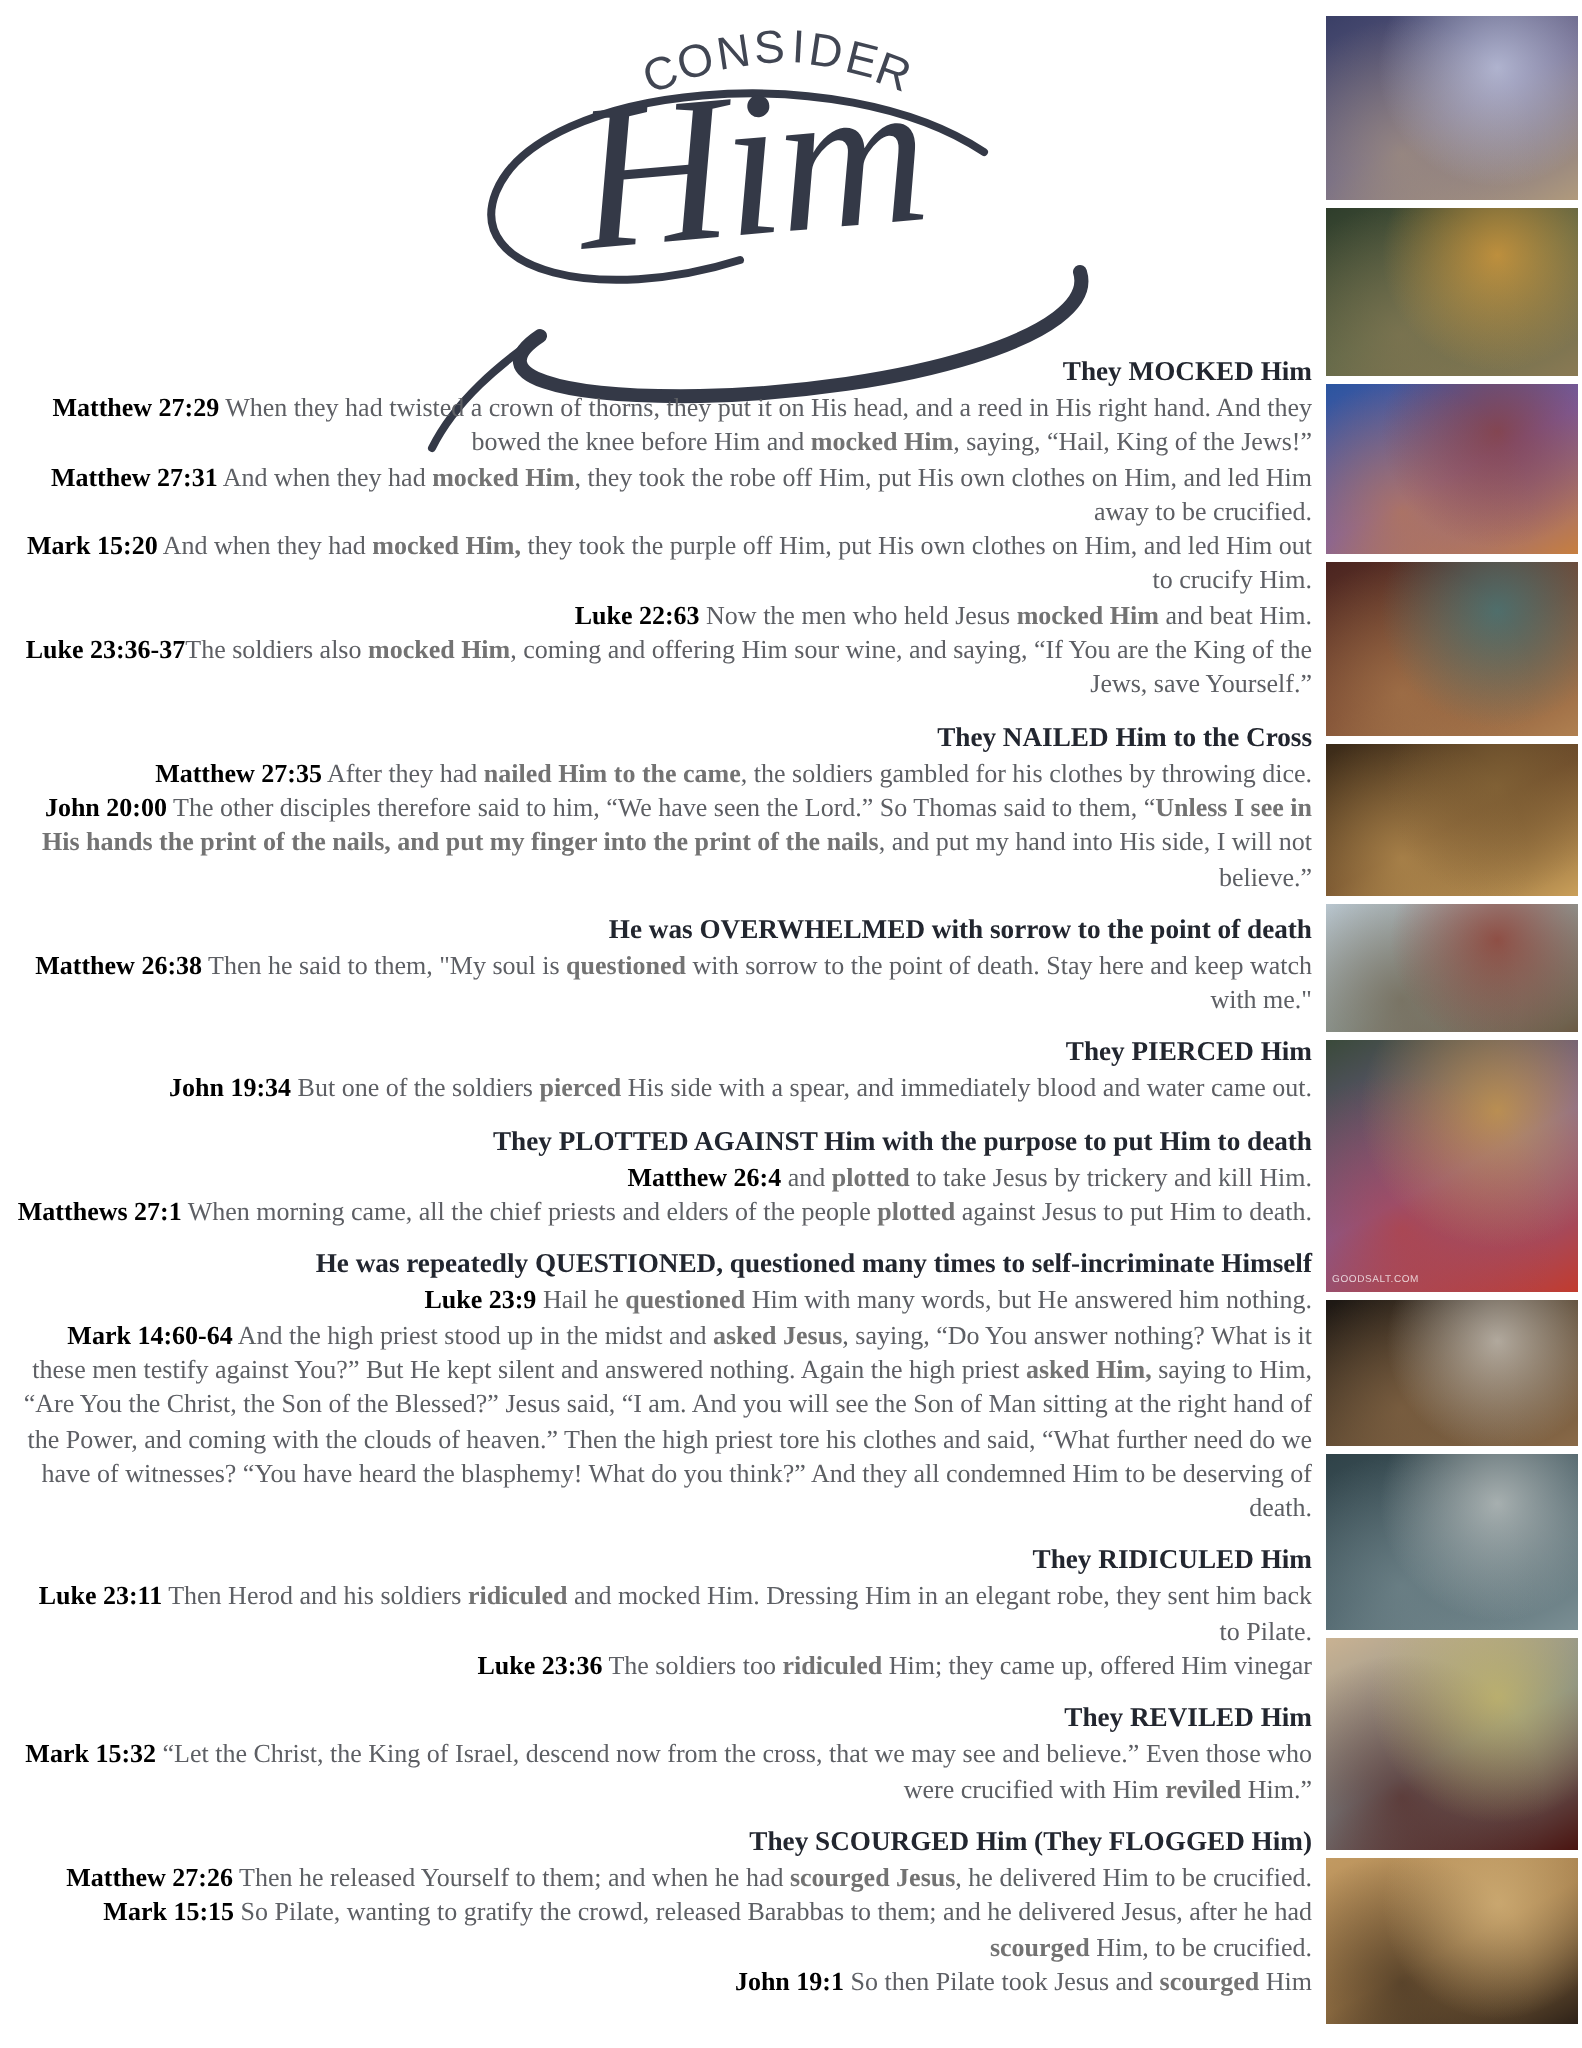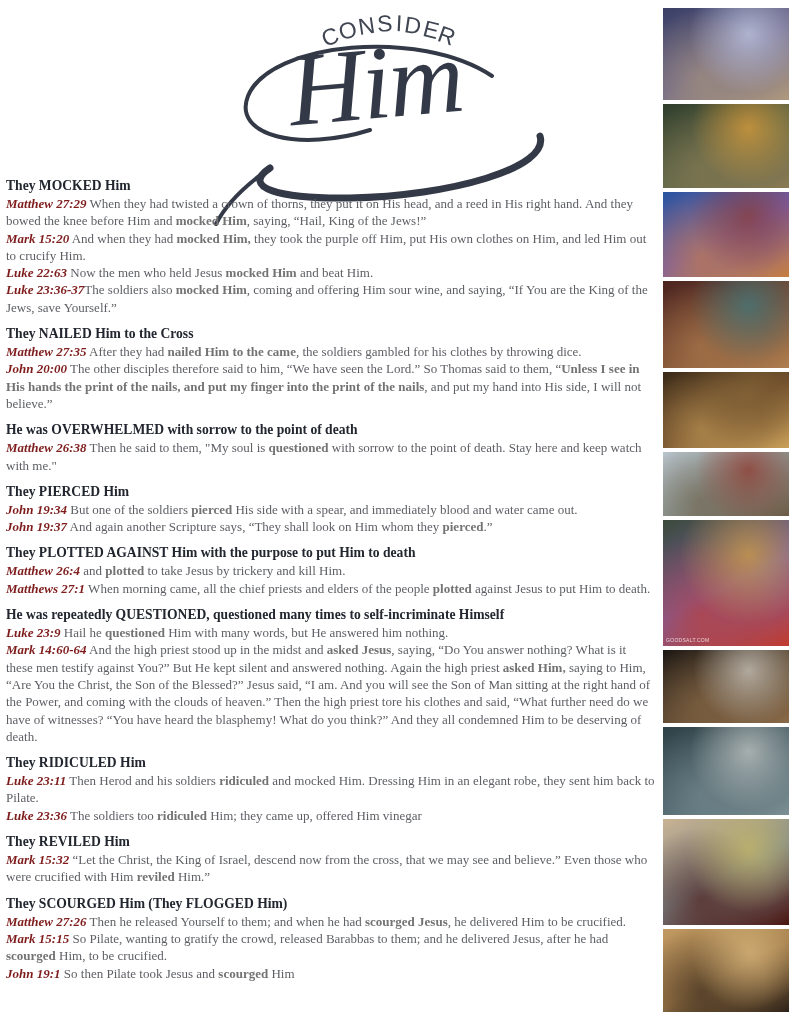--- a/index.html
+++ b/index.html
@@ -18,26 +18,26 @@
     position:absolute; left:0; right:30px; top:26px; text-align:center;
     font-style:italic; font-size:104px; line-height:1.1; color:#343947;
     transform:rotate(-5deg); letter-spacing:-2px;
   }
 
   
   .content {
     position:absolute; left:6px; top:177px; width:650px;
     font-size:13px; line-height:17.3px; color:#5d5f64; text-align:left;
   }
-  .section { margin:0 0 9px 0; }
+  .section { margin:0 0 9px 0;text-align:right; }
   .section-heading {
     font-size:13.6px; font-weight:bold; color:#22262f; margin:0 0 1px 0; line-height:17px;
   }
   .verse { margin:0; }
-  .ref { font-weight:bold; color:#7f1d1d;font-style:italic; }
+  .ref { font-weight:bold; color:#000000; }
   .b   { font-weight:bold; color:#737373; }
 
   
   .gallery {
     position:absolute; left:663px; top:8px; width:126px;
     display:flex; flex-direction:column; gap:4px;
   }
   .gimg { width:126px; position:relative; }
   .watermark {
     position:absolute; left:3px; bottom:3px; font-size:5px; line-height:6px;
@@ -56,37 +56,37 @@
       <path d="M 420 118 C 430 150 330 178 230 180 C 160 181 120 170 150 150" fill="none" stroke="#343947" stroke-width="7" stroke-linecap="round"></path>
       <path d="M 150 150 C 130 164 108 182 96 206" fill="none" stroke="#343947" stroke-width="4" stroke-linecap="round"></path>
     </svg>
     <div class="script-him">Him</div>
   </div>
 
   <div class="content">
       <div class="section">
         <h2 class="section-heading">They MOCKED Him</h2>
         <p class="verse"><span class="ref">Matthew 27:29</span><span> When they had twisted a crown of thorns, they put it on His head, and a reed in His right hand. And they bowed the knee before Him and </span><span class="b">mocked Him</span><span>, saying, “Hail, King of the Jews!”</span></p>
+        <p class="verse"><span class="ref">Matthew 27:31</span><span> And when they had </span><span class="b">mocked Him</span><span>, they took the robe off Him, put His own clothes on Him, and led Him away to be crucified.</span></p>
         <p class="verse"><span class="ref">Mark 15:20</span><span> And when they had </span><span class="b">mocked Him,</span><span> they took the purple off Him, put His own clothes on Him, and led Him out to crucify Him.</span></p>
         <p class="verse"><span class="ref">Luke 22:63</span><span> Now the men who held Jesus </span><span class="b">mocked Him</span><span> and beat Him.</span></p>
         <p class="verse"><span class="ref">Luke 23:36-37</span><span>The soldiers also </span><span class="b">mocked Him</span><span>, coming and offering Him sour wine, and saying, “If You are the King of the Jews, save Yourself.”</span></p>
       </div>
       <div class="section">
         <h2 class="section-heading">They NAILED Him to the Cross</h2>
         <p class="verse"><span class="ref">Matthew 27:35</span><span> After they had </span><span class="b">nailed Him to the came</span><span>, the soldiers gambled for his clothes by throwing dice.</span></p>
         <p class="verse"><span class="ref">John 20:00</span><span> The other disciples therefore said to him, “We have seen the Lord.” So Thomas said to them, “</span><span class="b">Unless I see in His hands the print of the nails, and put my finger into the print of the nails</span><span>, and put my hand into His side, I will not believe.”</span></p>
       </div>
       <div class="section">
         <h2 class="section-heading">He was OVERWHELMED with sorrow to the point of death</h2>
         <p class="verse"><span class="ref">Matthew 26:38</span><span> Then he said to them, "My soul is </span><span class="b">questioned</span><span> with sorrow to the point of death. Stay here and keep watch with me."</span></p>
       </div>
       <div class="section">
         <h2 class="section-heading">They PIERCED Him</h2>
         <p class="verse"><span class="ref">John 19:34</span><span> But one of the soldiers </span><span class="b">pierced</span><span> His side with a spear, and immediately blood and water came out.</span></p>
-        <p class="verse"><span class="ref">John 19:37</span><span> And again another Scripture says, “They shall look on Him whom they </span><span class="b">pierced</span><span>.”</span></p>
       </div>
       <div class="section">
         <h2 class="section-heading">They PLOTTED AGAINST Him with the purpose to put Him to death</h2>
         <p class="verse"><span class="ref">Matthew 26:4</span><span> and </span><span class="b">plotted</span><span> to take Jesus by trickery and kill Him.</span></p>
         <p class="verse"><span class="ref">Matthews 27:1</span><span> When morning came, all the chief priests and elders of the people </span><span class="b">plotted</span><span> against Jesus to put Him to death.</span></p>
       </div>
       <div class="section">
         <h2 class="section-heading">He was repeatedly QUESTIONED, questioned many times to self-incriminate Himself</h2>
         <p class="verse"><span class="ref">Luke 23:9</span><span> Hail he </span><span class="b">questioned</span><span> Him with many words, but He answered him nothing.</span></p>
         <p class="verse"><span class="ref">Mark 14:60-64</span><span> And the high priest stood up in the midst and </span><span class="b">asked Jesus</span><span>, saying, “Do You answer nothing? What is it these men testify against You?” But He kept silent and answered nothing. Again the high priest </span><span class="b">asked Him,</span><span> saying to Him, “Are You the Christ, the Son of the Blessed?” Jesus said, “I am. And you will see the Son of Man sitting at the right hand of the Power, and coming with the clouds of heaven.” Then the high priest tore his clothes and said, “What further need do we have of witnesses?  “You have heard the blasphemy! What do you think?” And they all condemned Him to be deserving of death.</span></p>

